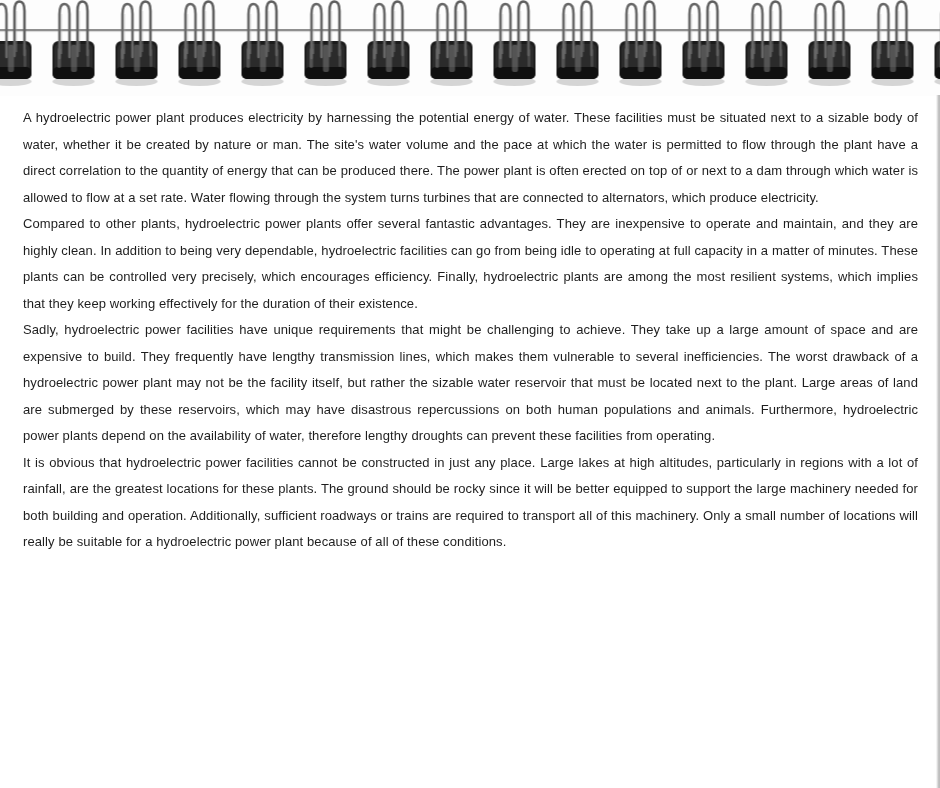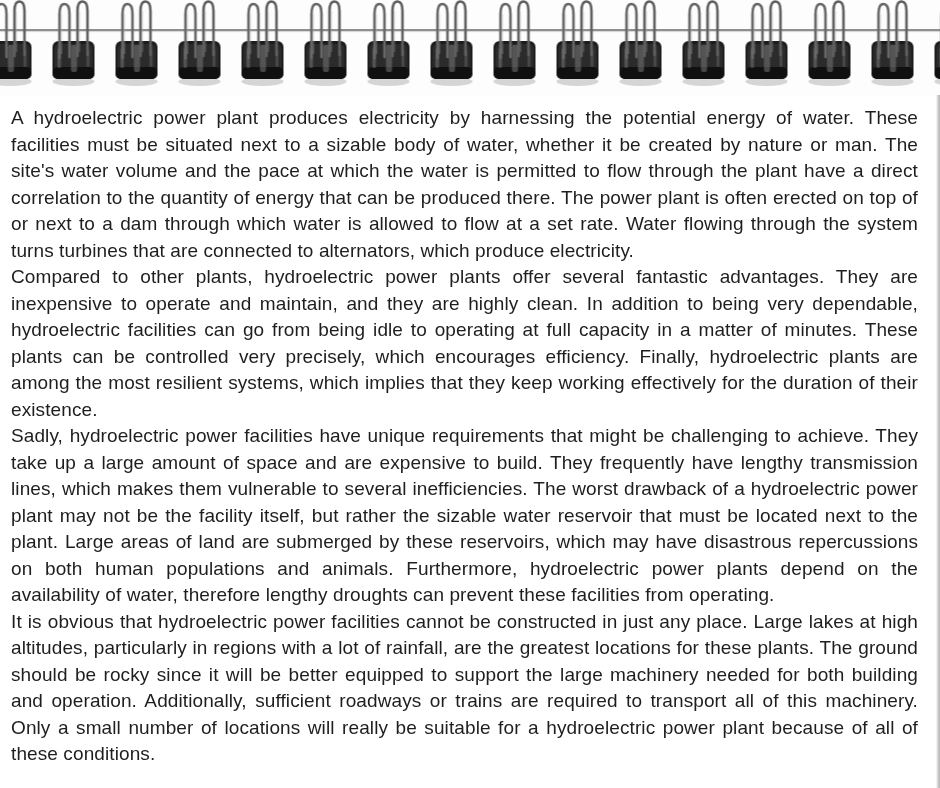--- a/index.html
+++ b/index.html
@@ -31,23 +31,23 @@
   }
   .edge-shadow {
     position: absolute;
     top: 95px;
     right: 0;
     width: 4px;
     height: 693px;
     background: linear-gradient(to right, rgba(189,189,189,0), #bdbdbd 70%);
   }
   .article {
-    padding: 9px 22px 0 11px;
+    padding: 9px 22px 0 23px;
     color: #1e1e1e;
-    font-size: 19px;
+    font-size: 13px;
     line-height: 26.5px;
     text-align: justify;
     letter-spacing: 0.1px;
   }
   .article p {
     margin: 0;
   }
 </style>
 </head>
 <body>

